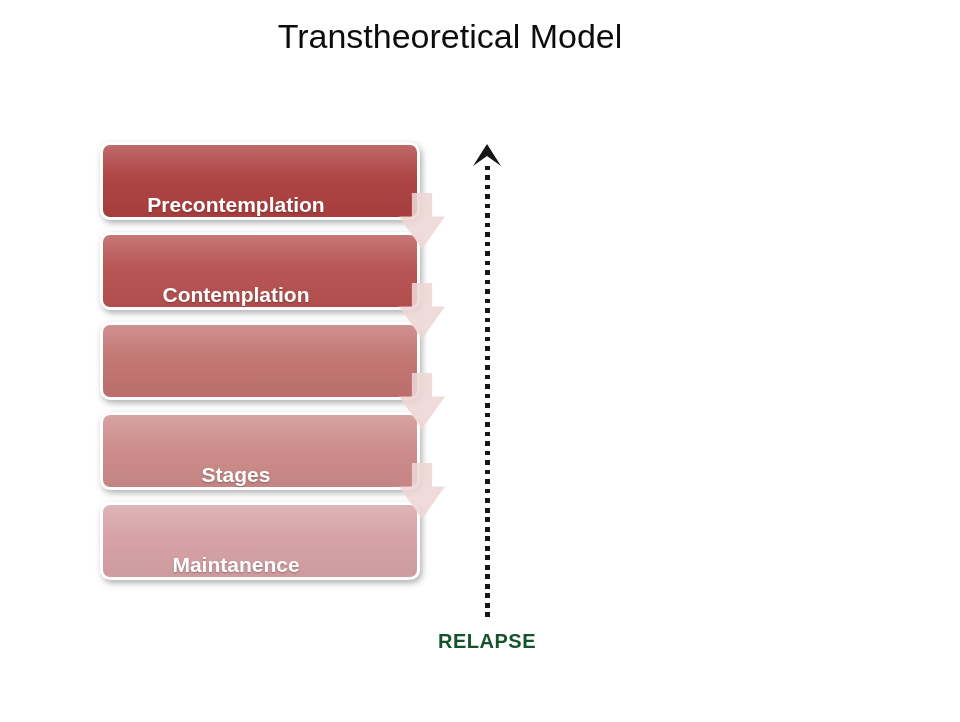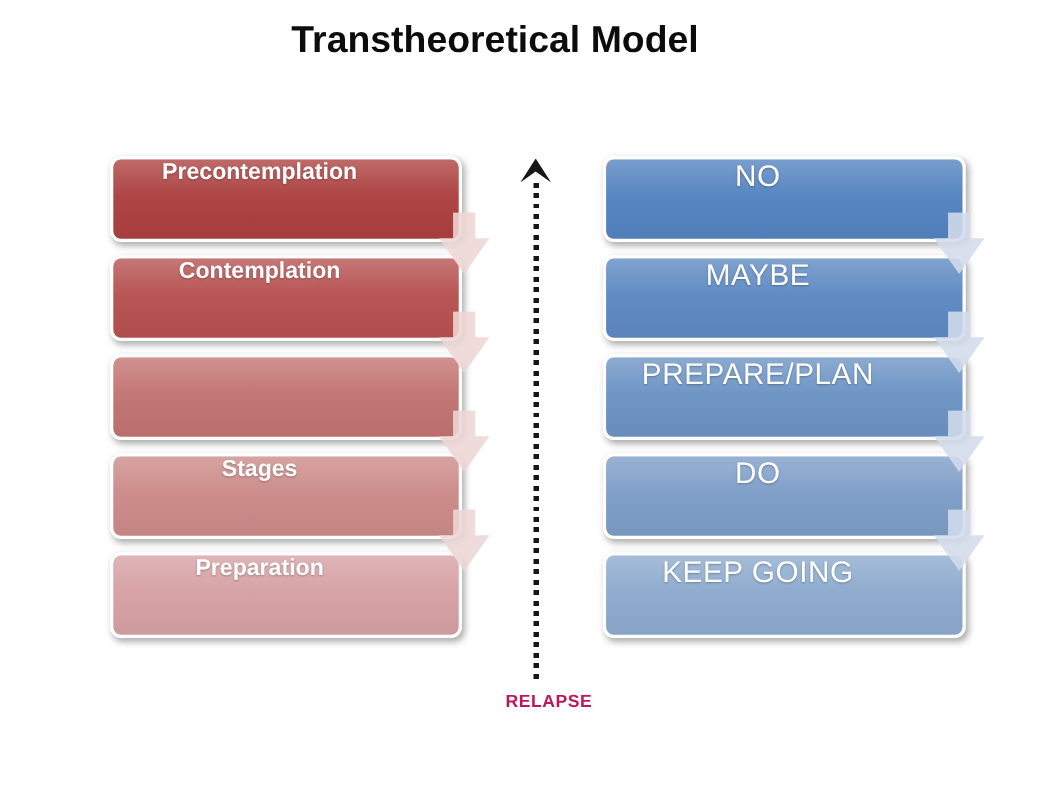--- a/index.html
+++ b/index.html
@@ -12,40 +12,40 @@
   }
   .canvas { position: absolute; inset: 0; }
 
   .title {
     position: absolute;
     top: 16px;
     left: 450px;
     transform: translateX(-50%);
     text-align: left;
     font-size: 34px;
-    font-weight: bold;
+    font-weight: normal;
     line-height: 41px;
     color: #0c0c0c;
     white-space: nowrap;
   }
 
   .stack { position: absolute; top: 142px; }
   #left-stack  { left: 100px; width: 320px; }
   #right-stack { left: 548px; width: 330px; }
 
   .stage-box {
     position: relative;
     box-sizing: border-box;
     height: 78px;
     margin-bottom: 12px;
     border: 3px solid #ffffff;
     border-radius: 10px;
     box-shadow: 2px 3px 6px rgba(110,110,110,0.55);
     display: flex;
-    align-items: flex-start;
+    align-items: flex-end;
     justify-content: center;
     padding-right: 48px;
     background-image: linear-gradient(rgba(255,255,255,0.22), rgba(255,255,255,0.03) 45%, rgba(0,0,0,0.04));
   }
   .stage-label {
     color: #ffffff;
     text-shadow: 0 1px 2px rgba(0,0,0,0.28);
     white-space: nowrap;
   }
   .side-left .stage-label {
@@ -85,25 +85,24 @@
   .relapse-arrowhead {
     position: absolute;
     left: 473px;
     top: 144px;
   }
   .relapse-label {
     position: absolute;
     left: 487px;
     top: 630px;
     transform: translateX(-50%);
-    font-size: 16px;
+    font-size: 20px;
     font-weight: bold;
-    color: #be185d;
+    color: #14532d;
     letter-spacing: 0.5px;
-    margin-left: 12px;
   }
 </style>
 </head>
 <body>
 
 <div class="canvas">
 
   <div class="title">
     <div>Transtheoretical Model</div>
   </div>
@@ -118,45 +117,24 @@
         <div class="down-arrow" style="background-color: rgb(238, 214, 215);"></div>
       </div>
       <div class="stage-box" style="background-color: rgb(194, 115, 112);">
         <div class="down-arrow" style="background-color: rgb(238, 214, 215);"></div>
       </div>
       <div class="stage-box" style="background-color: rgb(203, 138, 136);">
         <span class="stage-label">Stages</span>
         <div class="down-arrow" style="background-color: rgb(238, 214, 215);"></div>
       </div>
       <div class="stage-box" style="background-color: rgb(213, 160, 163);">
-        <span class="stage-label">Preparation</span>
+        <span class="stage-label">Maintanence</span>
       </div>
     </div>
 
-  <div class="stack side-right" id="right-stack">
-      <div class="stage-box" style="background-color: rgb(83, 131, 191);">
-        <span class="stage-label">NO</span>
-        <div class="down-arrow" style="background-color: rgb(211, 220, 236);"></div>
-      </div>
-      <div class="stage-box" style="background-color: rgb(93, 137, 194);">
-        <span class="stage-label">MAYBE</span>
-        <div class="down-arrow" style="background-color: rgb(211, 220, 236);"></div>
-      </div>
-      <div class="stage-box" style="background-color: rgb(107, 147, 196);">
-        <span class="stage-label">PREPARE/PLAN</span>
-        <div class="down-arrow" style="background-color: rgb(211, 220, 236);"></div>
-      </div>
-      <div class="stage-box" style="background-color: rgb(125, 157, 199);">
-        <span class="stage-label">DO</span>
-        <div class="down-arrow" style="background-color: rgb(211, 220, 236);"></div>
-      </div>
-      <div class="stage-box" style="background-color: rgb(140, 170, 206);">
-        <span class="stage-label">KEEP GOING</span>
-      </div>
-    </div>
 
   <div class="relapse-line" style="background-image: repeating-linear-gradient(rgb(22, 22, 22) 0px, rgb(22, 22, 22) 4.5px, transparent 4.5px, transparent 9.5px);"></div>
 
   <svg class="relapse-arrowhead" width="28" height="22" viewBox="0 0 28 22">
     <path d="M14 0 L28 22 L14 12 L0 22 Z" fill="#161616"></path>
   </svg>
 
   <div class="relapse-label">RELAPSE</div>
 
 </div>

